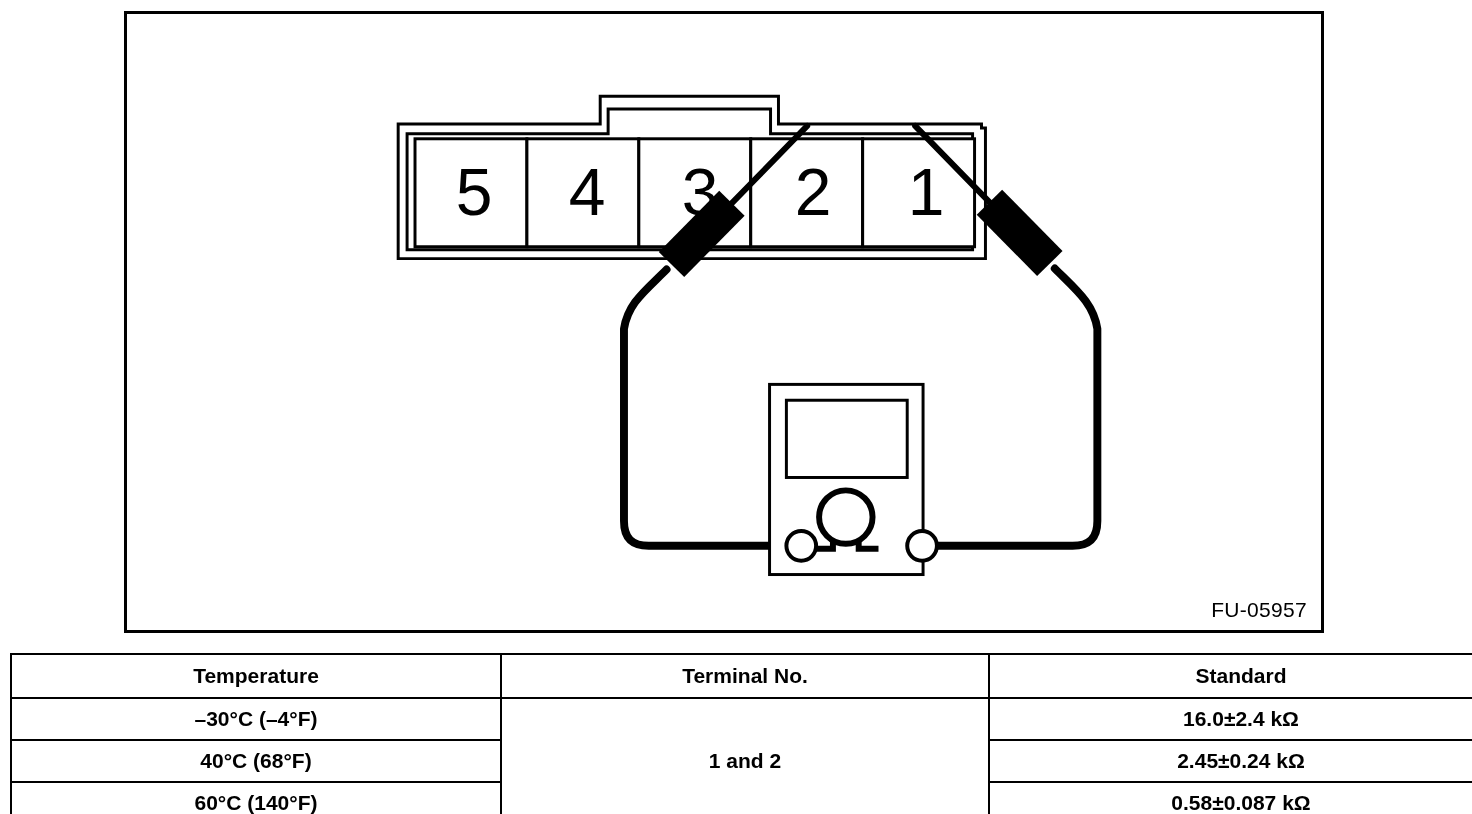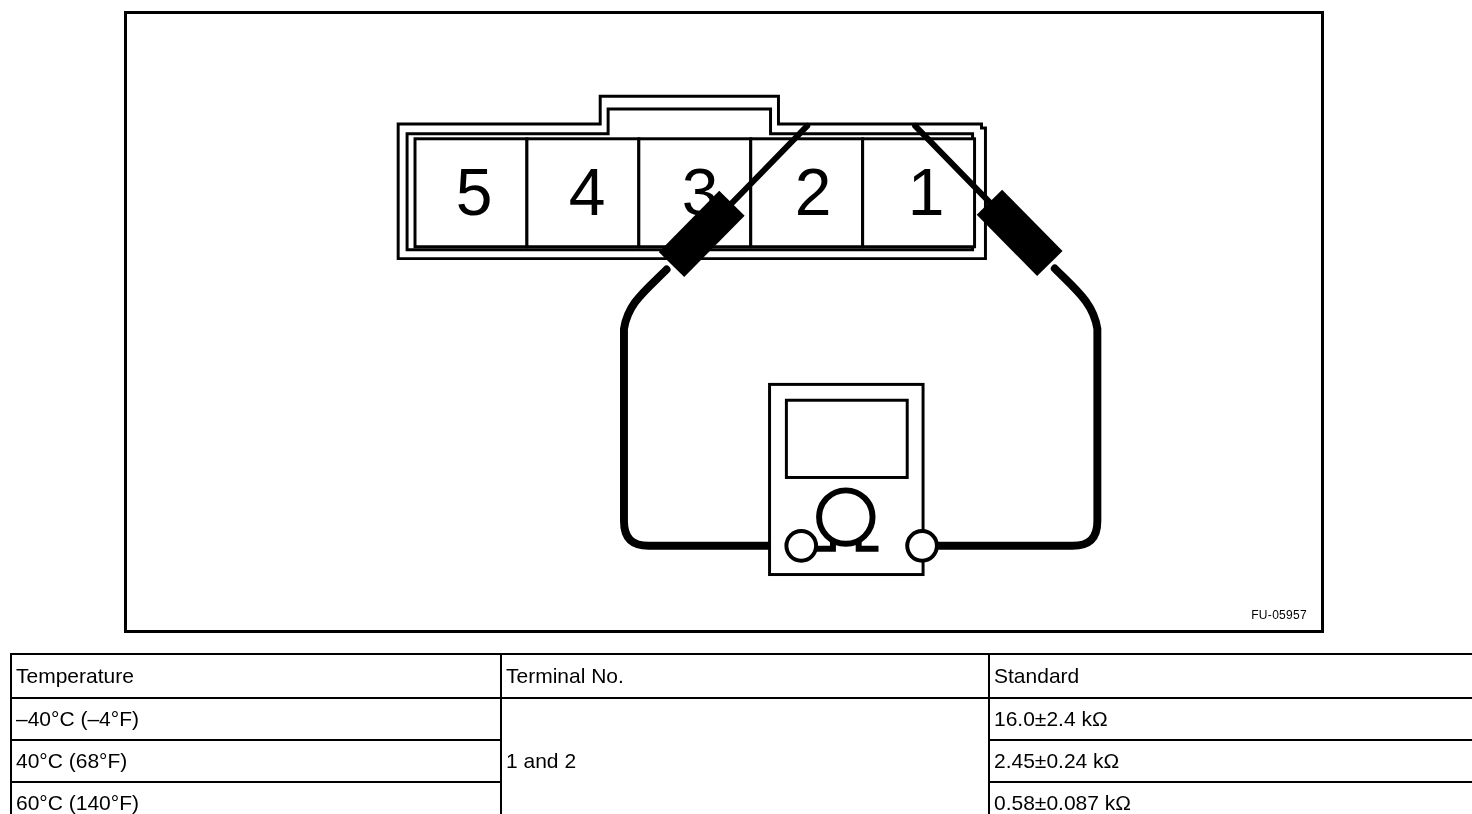--- a/index.html
+++ b/index.html
@@ -12,46 +12,48 @@
   
   #figure-frame{
     position:absolute;left:124px;top:11px;
     width:1200px;height:622px;
     border:3px solid #000;box-sizing:border-box;background:#fff;
   }
   #figure-svg{position:absolute;left:0;top:0;width:100%;height:100%;}
 
   #figure-id{
     position:absolute;right:14px;bottom:8px;
-    font-size:12px;letter-spacing:.3px;white-space:nowrap;text-align:center;
+    font-size:21px;letter-spacing:.3px;white-space:nowrap;text-align:center;
   }
 
   
   .terminal-label{
     position:absolute;
     font-size:66px;line-height:1;
     font-family:"Liberation Sans", sans-serif;
     text-align:center;
     user-select:none;
   }
 
   
   #spec-table{
     position:absolute;left:10px;top:653px;
     width:1452px;
     border-collapse:collapse;
     table-layout:fixed;
   }
   #spec-table td{
     border:2px solid #000;
+    text-align:center;
     font-size:21px;
     height:36px;
     padding:2px 4px;
     background:#fff;
     white-space:nowrap;
+    font-weight:bold;
   }
   #spec-table td.col-temp{width:480px;}
   #spec-table td.col-term{width:478px;}
   #spec-table td.col-std{width:494px;}
   #spec-table tr.header-row td{height:38px;}
 </style>
 </head>
 <body>
 
 <div id="figure-frame">
@@ -105,21 +107,21 @@
 </div>
 
 <table id="spec-table">
   <tbody>
     <tr class="header-row">
       <td class="col-temp">Temperature</td>
       <td class="col-term">Terminal No.</td>
       <td class="col-std">Standard</td>
     </tr>
     <tr>
-      <td class="col-temp">–40°C (–4°F)</td>
+      <td class="col-temp">–30°C (–4°F)</td>
       <td class="col-term" rowspan="3">1 and 2</td>
       <td class="col-std">16.0±2.4 kΩ</td>
     </tr>
     <tr>
       <td class="col-temp">40°C (68°F)</td>
       <td class="col-std">2.45±0.24 kΩ</td>
     </tr>
     <tr>
       <td class="col-temp">60°C (140°F)</td>
       <td class="col-std">0.58±0.087 kΩ</td>

